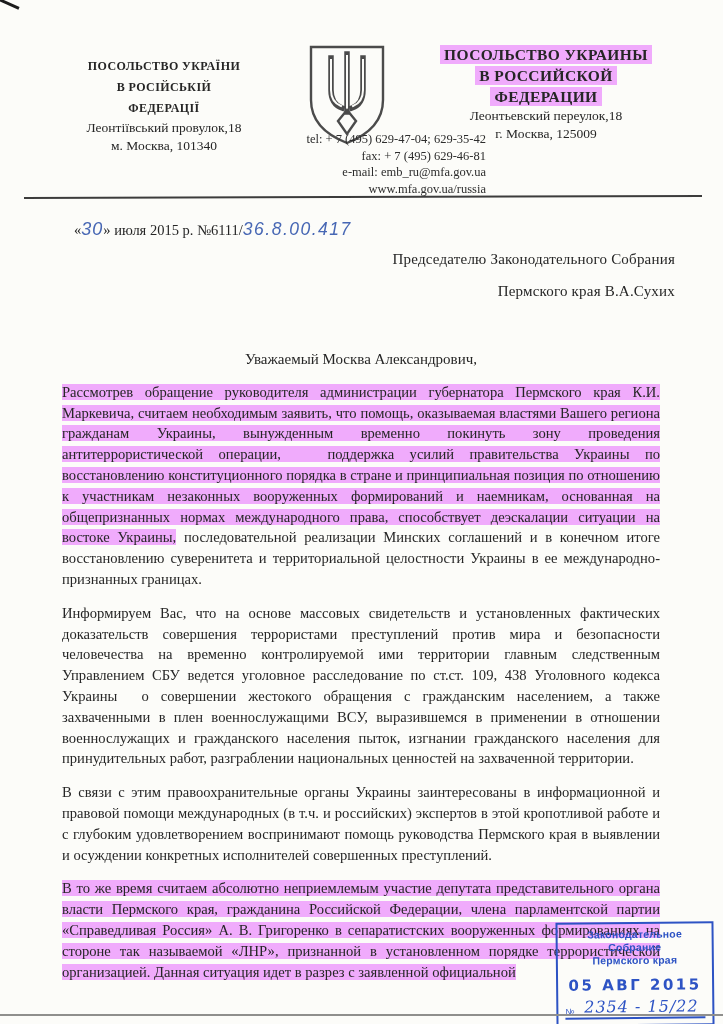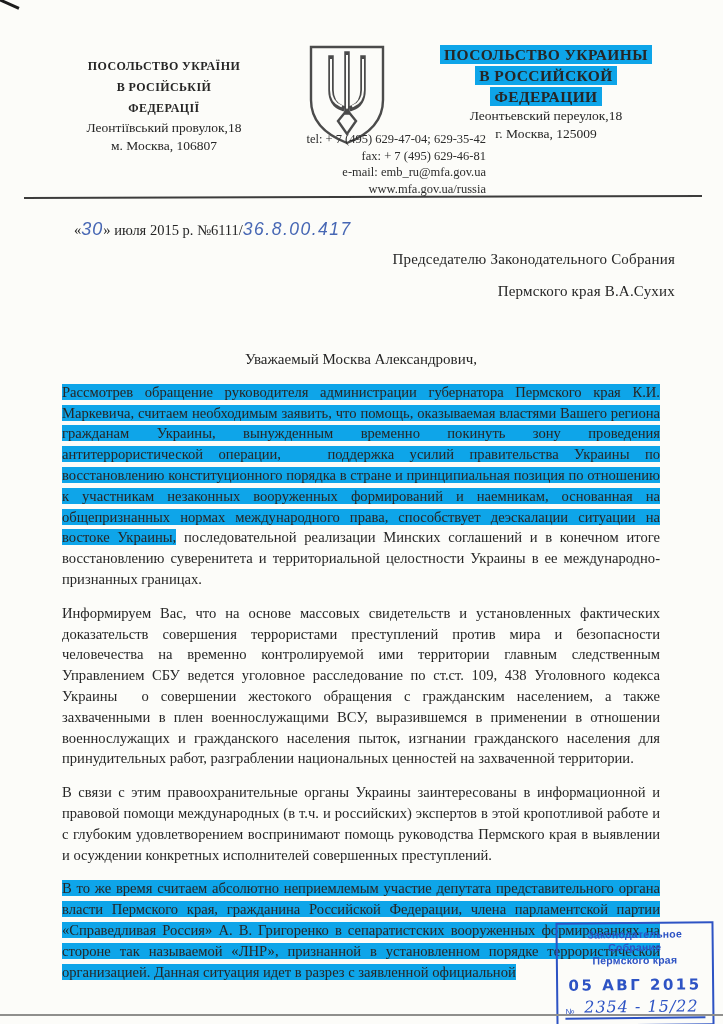--- a/index.html
+++ b/index.html
@@ -42,21 +42,21 @@
   .addressee { position:absolute; left:348px; top:251px; width:327px; text-align:right;
     font-weight:normal; font-size:15px; }
   .addressee .line1 { margin-bottom:15px; letter-spacing:.2px; }
   .addressee .line2 { letter-spacing:.2px; }
 
   
   .body-text { position:absolute; left:62px; top:349px; width:598px;
     font-size:14.6px; line-height:20.8px; text-align:justify; }
   .salutation { text-align:center; font-size:15px; margin:0 0 12px; }
   .para { margin:0 0 13px; }
-  .hl { background:#0ea5e9; }
+  .hl { background:#f0abfc; }
 
   
   .stamp { position:absolute; left:556px; top:922px; width:148px;
     border:2px solid #2d53c4; color:#2d53c4; text-align:center;
     padding:4px 3px 3px; transform:rotate(-0.6deg); background:rgba(255,255,255,0.0);
     font-family:"Liberation Sans","DejaVu Sans",sans-serif; }
   .stamp .org-line { font-size:10.5px; line-height:13px; font-weight:bold; letter-spacing:.2px; }
   .stamp .date { margin-top:9px; font-size:15px; font-weight:bold; letter-spacing:2.5px;
     font-family:"DejaVu Sans",sans-serif; }
   .stamp .num-row { display:flex; align-items:flex-end; justify-content:flex-start;
@@ -70,21 +70,21 @@
 
 <div class="page">
 
   <div class="corner-mark"></div>
 
   <div class="lh-left">
     <div class="org-line">ПОСОЛЬСТВО УКРАЇНИ</div>
     <div class="org-line">В РОСІЙСЬКІЙ</div>
     <div class="org-line">ФЕДЕРАЦІЇ</div>
     <div class="addr-line">Леонтіївський провулок,18</div>
-    <div class="addr-line">м. Москва, 106807</div>
+    <div class="addr-line">м. Москва, 101340</div>
   </div>
 
   <div class="emblem">
     <svg width="90" height="104" viewBox="0 0 90 104">
       <path d="M9 3 H81 V56 C81 79 63 92 45 99 C27 92 9 79 9 56 Z" fill="none" stroke="#4b4b4b" stroke-width="2.4"></path>
       <g stroke="#4b4b4b" stroke-width="5.5" fill="none" stroke-linecap="square">
         <path d="M45 10 L45 68"></path>
         <path d="M29 14 L29 46 Q29 60 40 64"></path>
         <path d="M61 14 L61 46 Q61 60 50 64"></path>
       </g>

